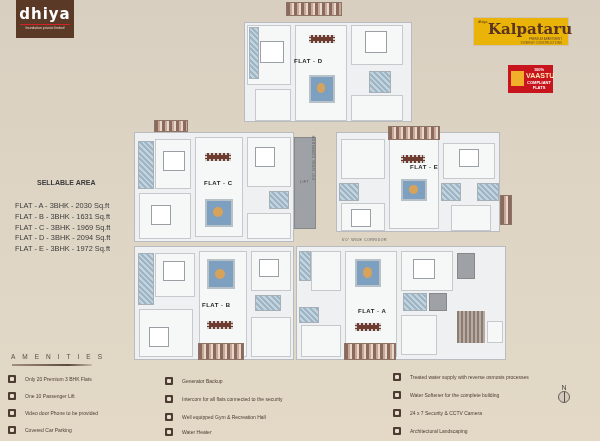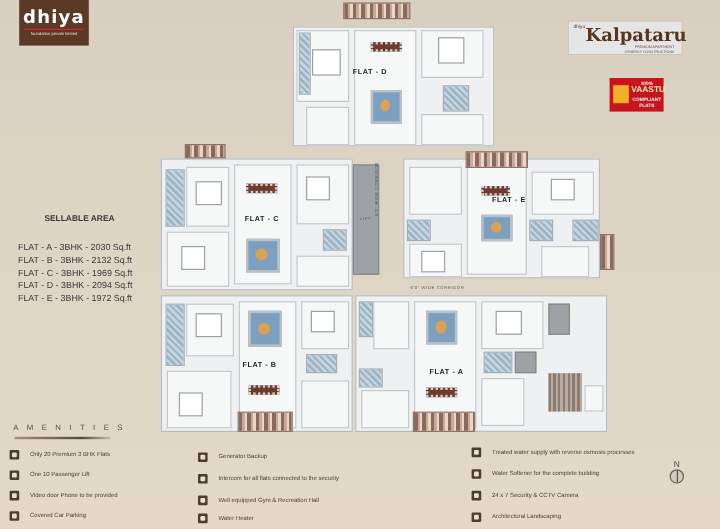--- a/index.html
+++ b/index.html
@@ -2,21 +2,21 @@
 <html><head>
 <meta charset="utf-8">
 <style>
 *{box-sizing:border-box;margin:0;padding:0;}
 body{width:600px;height:441px;overflow:hidden;font-family:"Liberation Sans",sans-serif;background:linear-gradient(180deg,#d8cfc0 0%,#ddd4c4 40%,#e3d9c6 100%);position:relative;}
 .abs{position:absolute;}
 
 .logo-dhiya{left:16px;top:0;width:58px;height:38px;background:#5a3a26;color:#fff;text-align:center;}
 .logo-dhiya .name{font-family:"DejaVu Sans",sans-serif;font-weight:bold;font-size:15px;letter-spacing:1px;margin-top:5px;display:block;}
 .logo-dhiya .sub{font-size:3.5px;color:#f1d2c8;display:block;border-top:1px solid #d2232a;margin:1px 4px 0;padding-top:1px;}
-.logo-kal{left:473px;top:17px;width:96px;height:29px;background:#e5e5e5;border:1px solid #cfc2b3;}
+.logo-kal{left:473px;top:17px;width:96px;height:29px;background:#eab308;border:1px solid #cfc2b3;}
 .logo-kal .name{position:absolute;left:14px;top:2px;font-family:"DejaVu Serif",serif;font-weight:bold;font-size:15px;color:#5a3420;}
 .logo-kal .pre{position:absolute;left:4px;top:1px;font-size:4px;color:#5a3420;}
 .logo-kal .sub{position:absolute;right:6px;top:19px;font-size:3px;color:#6b4a36;text-align:right;line-height:4px;}
 .vaastu{left:508px;top:65px;width:45px;height:28px;background:#c8141d;}
 .vaastu .sq{position:absolute;left:3px;top:6px;width:13px;height:15px;background:#f2b02a;}
 .vaastu .t{position:absolute;left:18px;top:2px;width:26px;color:#fff;font-size:4px;text-align:center;line-height:5px;font-weight:bold;}
 .vaastu .t .big{font-size:7px;line-height:8px;color:#fde7b2;}
 
 .plan{background:#eef0f1;border:1px solid #b8bcc0;}
 .room{position:absolute;background:#f6f7f7;border:1px solid #c5c9cc;}
@@ -163,21 +163,21 @@
     <div class="stair" style="left:160px;top:64px;width:28px;height:32px;"></div>
     <div class="room" style="left:190px;top:74px;width:16px;height:22px;"></div>
   </div>
   <div class="abs balc" style="left:224px;top:343px;width:52px;height:17px;"></div>
   <div class="flat-label" style="left:238px;top:308px;">FLAT - A</div>
 </div>
 
 <div class="abs sell-title">SELLABLE AREA</div>
 <div class="abs sell-list">
   <div>FLAT - A - 3BHK - 2030 Sq.ft</div>
-  <div>FLAT - B - 3BHK - 2132 Sq.ft</div>
+  <div>FLAT - B - 3BHK - 1631 Sq.ft</div>
   <div>FLAT - C - 3BHK - 1969 Sq.ft</div>
   <div>FLAT - D - 3BHK - 2094 Sq.ft</div>
   <div>FLAT - E - 3BHK - 1972 Sq.ft</div>
 </div>
 
 <div class="abs amen-title">AMENITIES</div>
 <div class="abs amen-rule"></div>
 
 <div class="amen-item" style="left:8px;top:375px;">
     <span class="amen-icon"></span>

